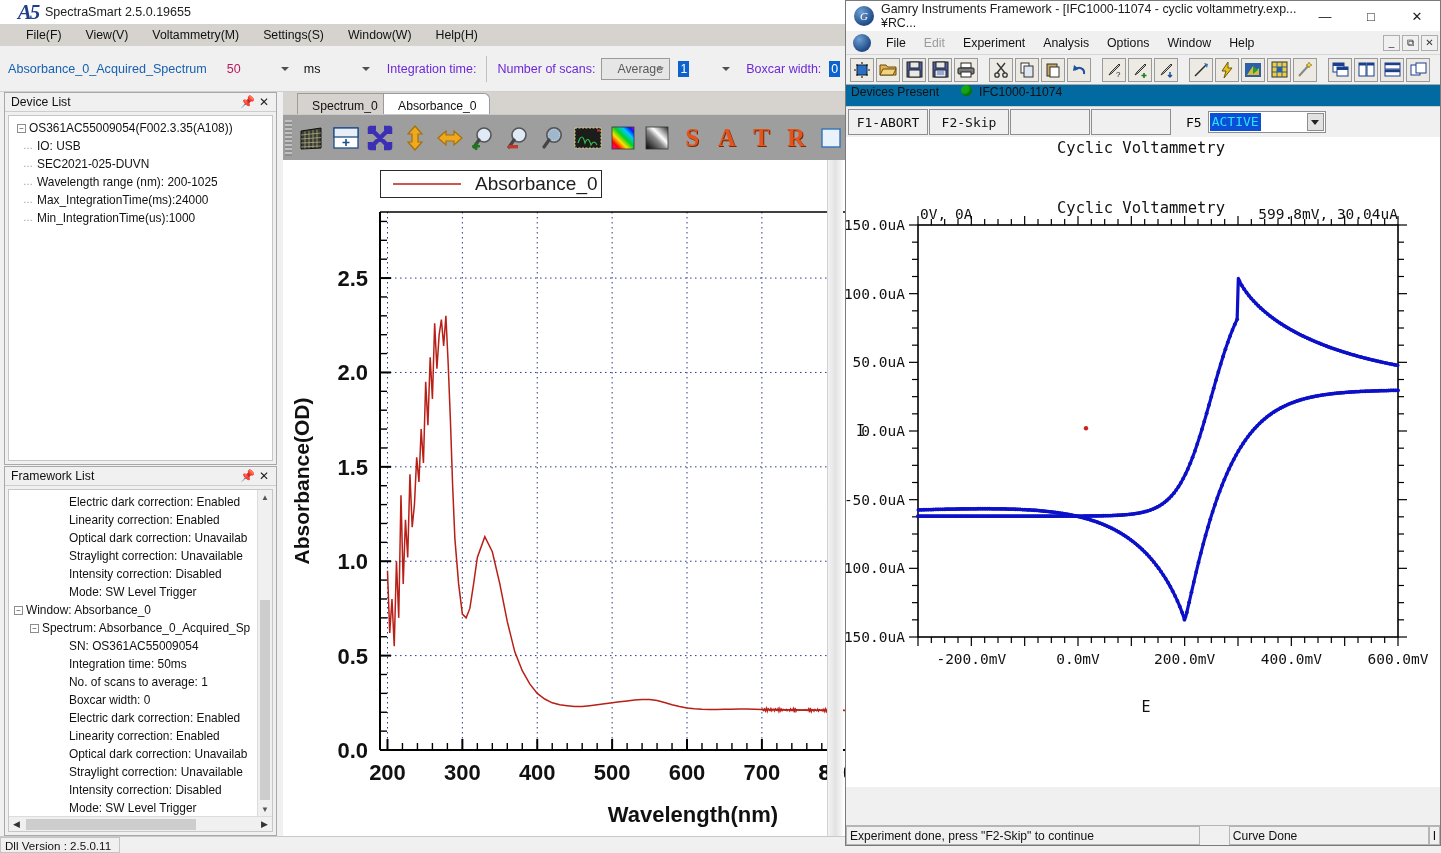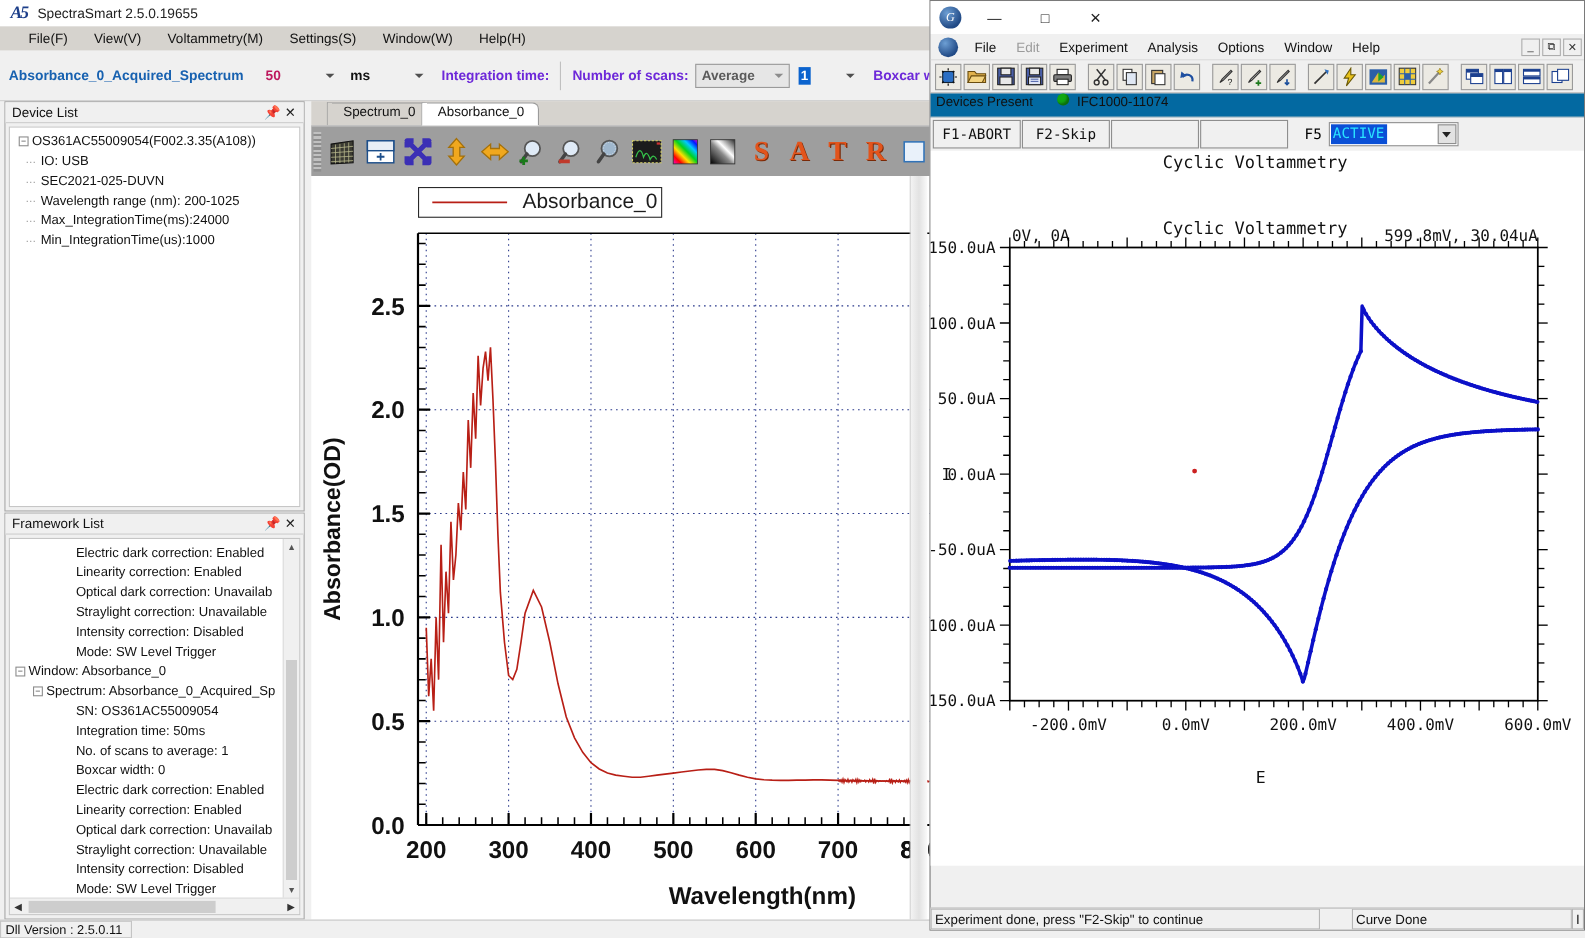--- a/index.html
+++ b/index.html
@@ -16,42 +16,42 @@
   #spectrasmart {
     position: absolute; left: 0; top: 0; width: 1441px; height: 853px;
     background: #f0f0f0;
   }
   .ss-titlebar {
     position: absolute; left: 0; top: 0; width: 1441px; height: 24px;
     background: #ffffff;
     display: flex; align-items: center;
   }
   .ss-titlebar .ss-logo {
-    width: 22px; height: 20px; margin-left: 6px; margin-right: 6px;
+    width: 22px; height: 20px; margin-left: 17px; margin-right: 6px;
     display: flex; align-items: center; justify-content: center;
     font-family: "Liberation Serif", serif; font-style: italic;
-    font-size: 16px; color: #1d3f8a; font-weight: bold;
+    font-size: 21px; color: #1d3f8a; font-weight: bold;
     letter-spacing: -2px;
   }
   .ss-titlebar .ss-title {
     font-size: 12.5px; color: #222; 
   }
   .ss-menubar {
     position: absolute; left: 0; top: 24px; width: 1441px; height: 22px;
     background: #d6d3ce;
     display: flex; align-items: center; padding-left: 14px;
   }
   .ss-menubar .mi {
     font-size: 12.3px; color: #111; padding: 2px 12px; cursor: default;
   }
   .ss-toolbar2 {
     position: absolute; left: 0; top: 46px; width: 1441px; height: 46px;
     background: #f0f0f0;
     border-bottom: 1px solid #cfcfcf;
-    display: flex; align-items: center; font-weight: bold;
+    display: flex; align-items: center;
   }
   .ss-specname {
     color: #1761b0; font-size: 12.6px; margin-left: 8px;
   }
   .ss-num {
     font-size: 12.5px; color: #be185d; margin-left: 20px; min-width: 28px;
   }
   .ss-combo-arrow {
     width: 17px; height: 17px; background: #f0f0f0;
     border: none;
@@ -59,23 +59,23 @@
     margin-left: 22px;
   }
   .ss-combo-arrow:after {
     content: ""; border-left: 4px solid transparent; border-right: 4px solid transparent;
     border-top: 4px solid #4f4f4f;
   }
   .ss-unit { font-size: 12.5px; color: #111; margin-left: 10px; min-width: 24px;}
   .ss-lbl { font-size: 12.5px; color: #6d28d9; }
   .ss-sep { width:1px; height:26px; background:#c0c0c0; margin:0 10px; }
   .ss-select {
-    width: 86px; height: 22px; border: 1px solid #9a9a9a; background: #e6e6e6;
+    width: 69px; height: 22px; border: 1px solid #9a9a9a; background: #e6e6e6;
     font-size: 12.3px; color: #5a5a5a; display: flex; align-items: center;
-    padding-left: 5px; position: relative; margin-left: 6px;
+    padding-left: 15px; position: relative; margin-left: 6px;
   }
   .ss-select .sa { position: absolute; right: 5px; top: 8px;
     border-left: 4px solid transparent; border-right: 4px solid transparent;
     border-top: 4px solid #8c8c8c; }
   .ss-bluebox {
     background: #0b63ce; color: #ffffff; font-size: 12.3px;
     padding: 0 2px; margin-left: 8px; min-width: 9px; height: 16px;
     display:inline-flex; align-items:center;
   }
 
@@ -129,21 +129,21 @@
   .hsb .thumb { position: absolute; top:1px; bottom:1px; background: #cdcdcd; }
 
   
   .doc-tabs {
     position: absolute; left: 283px; top: 92px; width: 565px; height: 22px;
     background: #d6d3ce;
   }
   .doc-tab {
     position: absolute; bottom: 0; height: 21px;
     font-size: 12.2px; color: #111;
-    display: flex; align-items: flex-start; padding: 0 12px 1px 14px;
+    display: flex; align-items: flex-end; padding: 0 12px 1px 14px;
     border: 1px solid #9b9b9b; border-bottom: none;
     background: #d6d3ce;
     border-radius: 0 6px 0 0;
   }
   .doc-tab.active { background: #ffffff; z-index: 3; }
   .chart-toolbar {
     position: absolute; left: 283px; top: 114px; width: 565px; height: 46px;
     background: #9e9e9e; display: flex; align-items: center;
     border-top: 1px solid #c9c9c9;
   }
@@ -585,20 +585,21 @@
 
     <div class="ss-statusbar">
       <div class="cell" style="width:120px;">Dll Version : 2.5.0.11</div>
     </div>
   </div>
 
   <div id="gamry">
 
     <div class="gm-title">
       <div class="ic">G</div>
+      <div class="t">Gamry Instruments Framework - [IFC1000-11074 - cyclic voltammetry.exp...¥RC...</div>
       <div class="wb">—</div>
       <div class="wb">□</div>
       <div class="wb close">✕</div>
     </div>
 
     <div class="gm-menu">
       <div class="ic2"></div>
       <div class="mi">File</div>
       <div class="mi dim">Edit</div>
       <div class="mi">Experiment</div>

